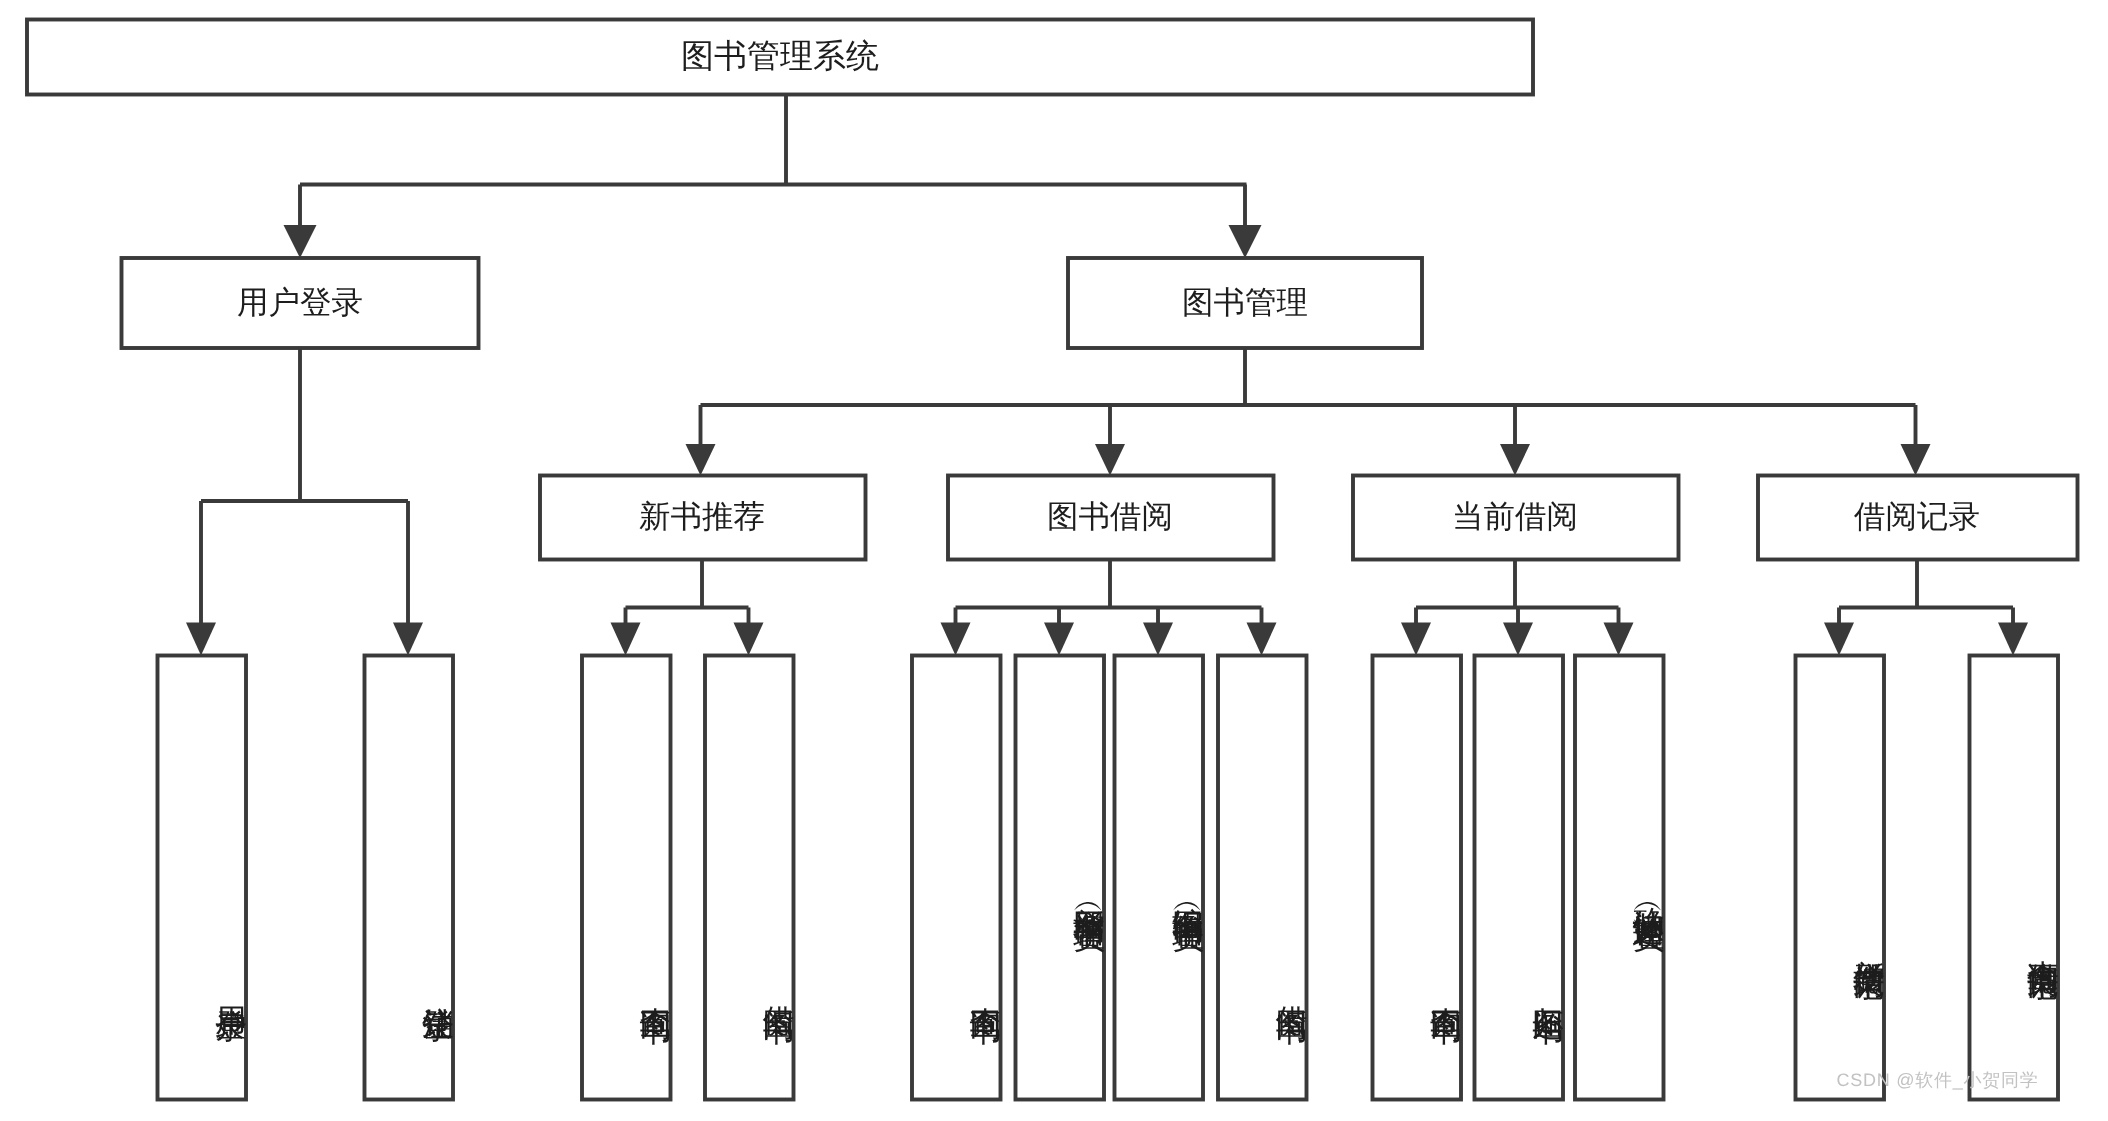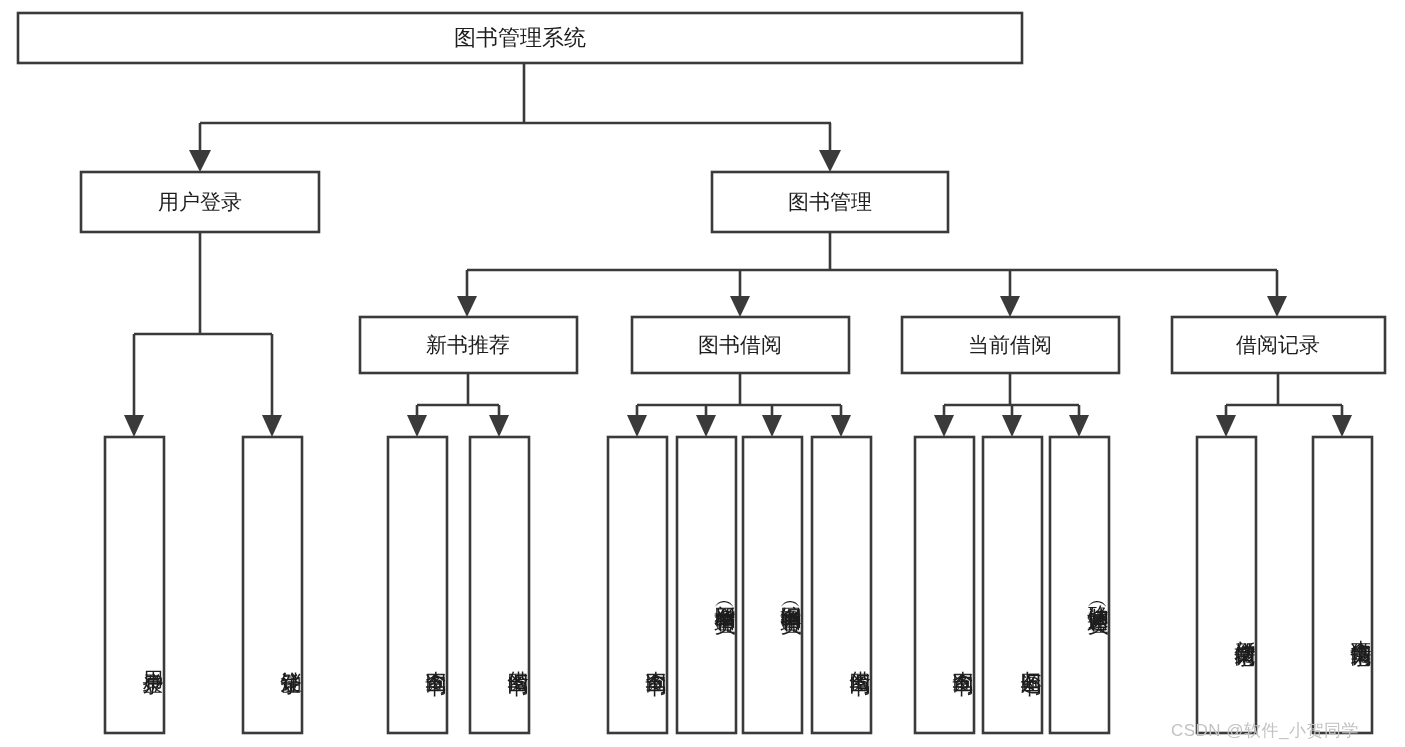--- a/index.html
+++ b/index.html
@@ -62,23 +62,23 @@
     font-size: 21px;
     line-height: 1.06;
     color: #1d1d1d;
     letter-spacing: 1.5px;
     white-space: nowrap;
     pointer-events: none;
   }
   .watermark {
     position: absolute;
     right: 8px;
-    bottom: 5px;
-    font-family: "Liberation Sans", "DejaVu Sans", sans-serif;
-    font-size: 17px;
+    bottom: 18px;
+    font-family: "Liberation Sans", "DejaVu Sans", sans-serif;
+    font-size: 12px;
     color: #c2c2c2;
     letter-spacing: 0.5px;
     white-space: nowrap;
   }
 </style>
 </head>
 <body>
 
 <div id="diagram-root">
 

